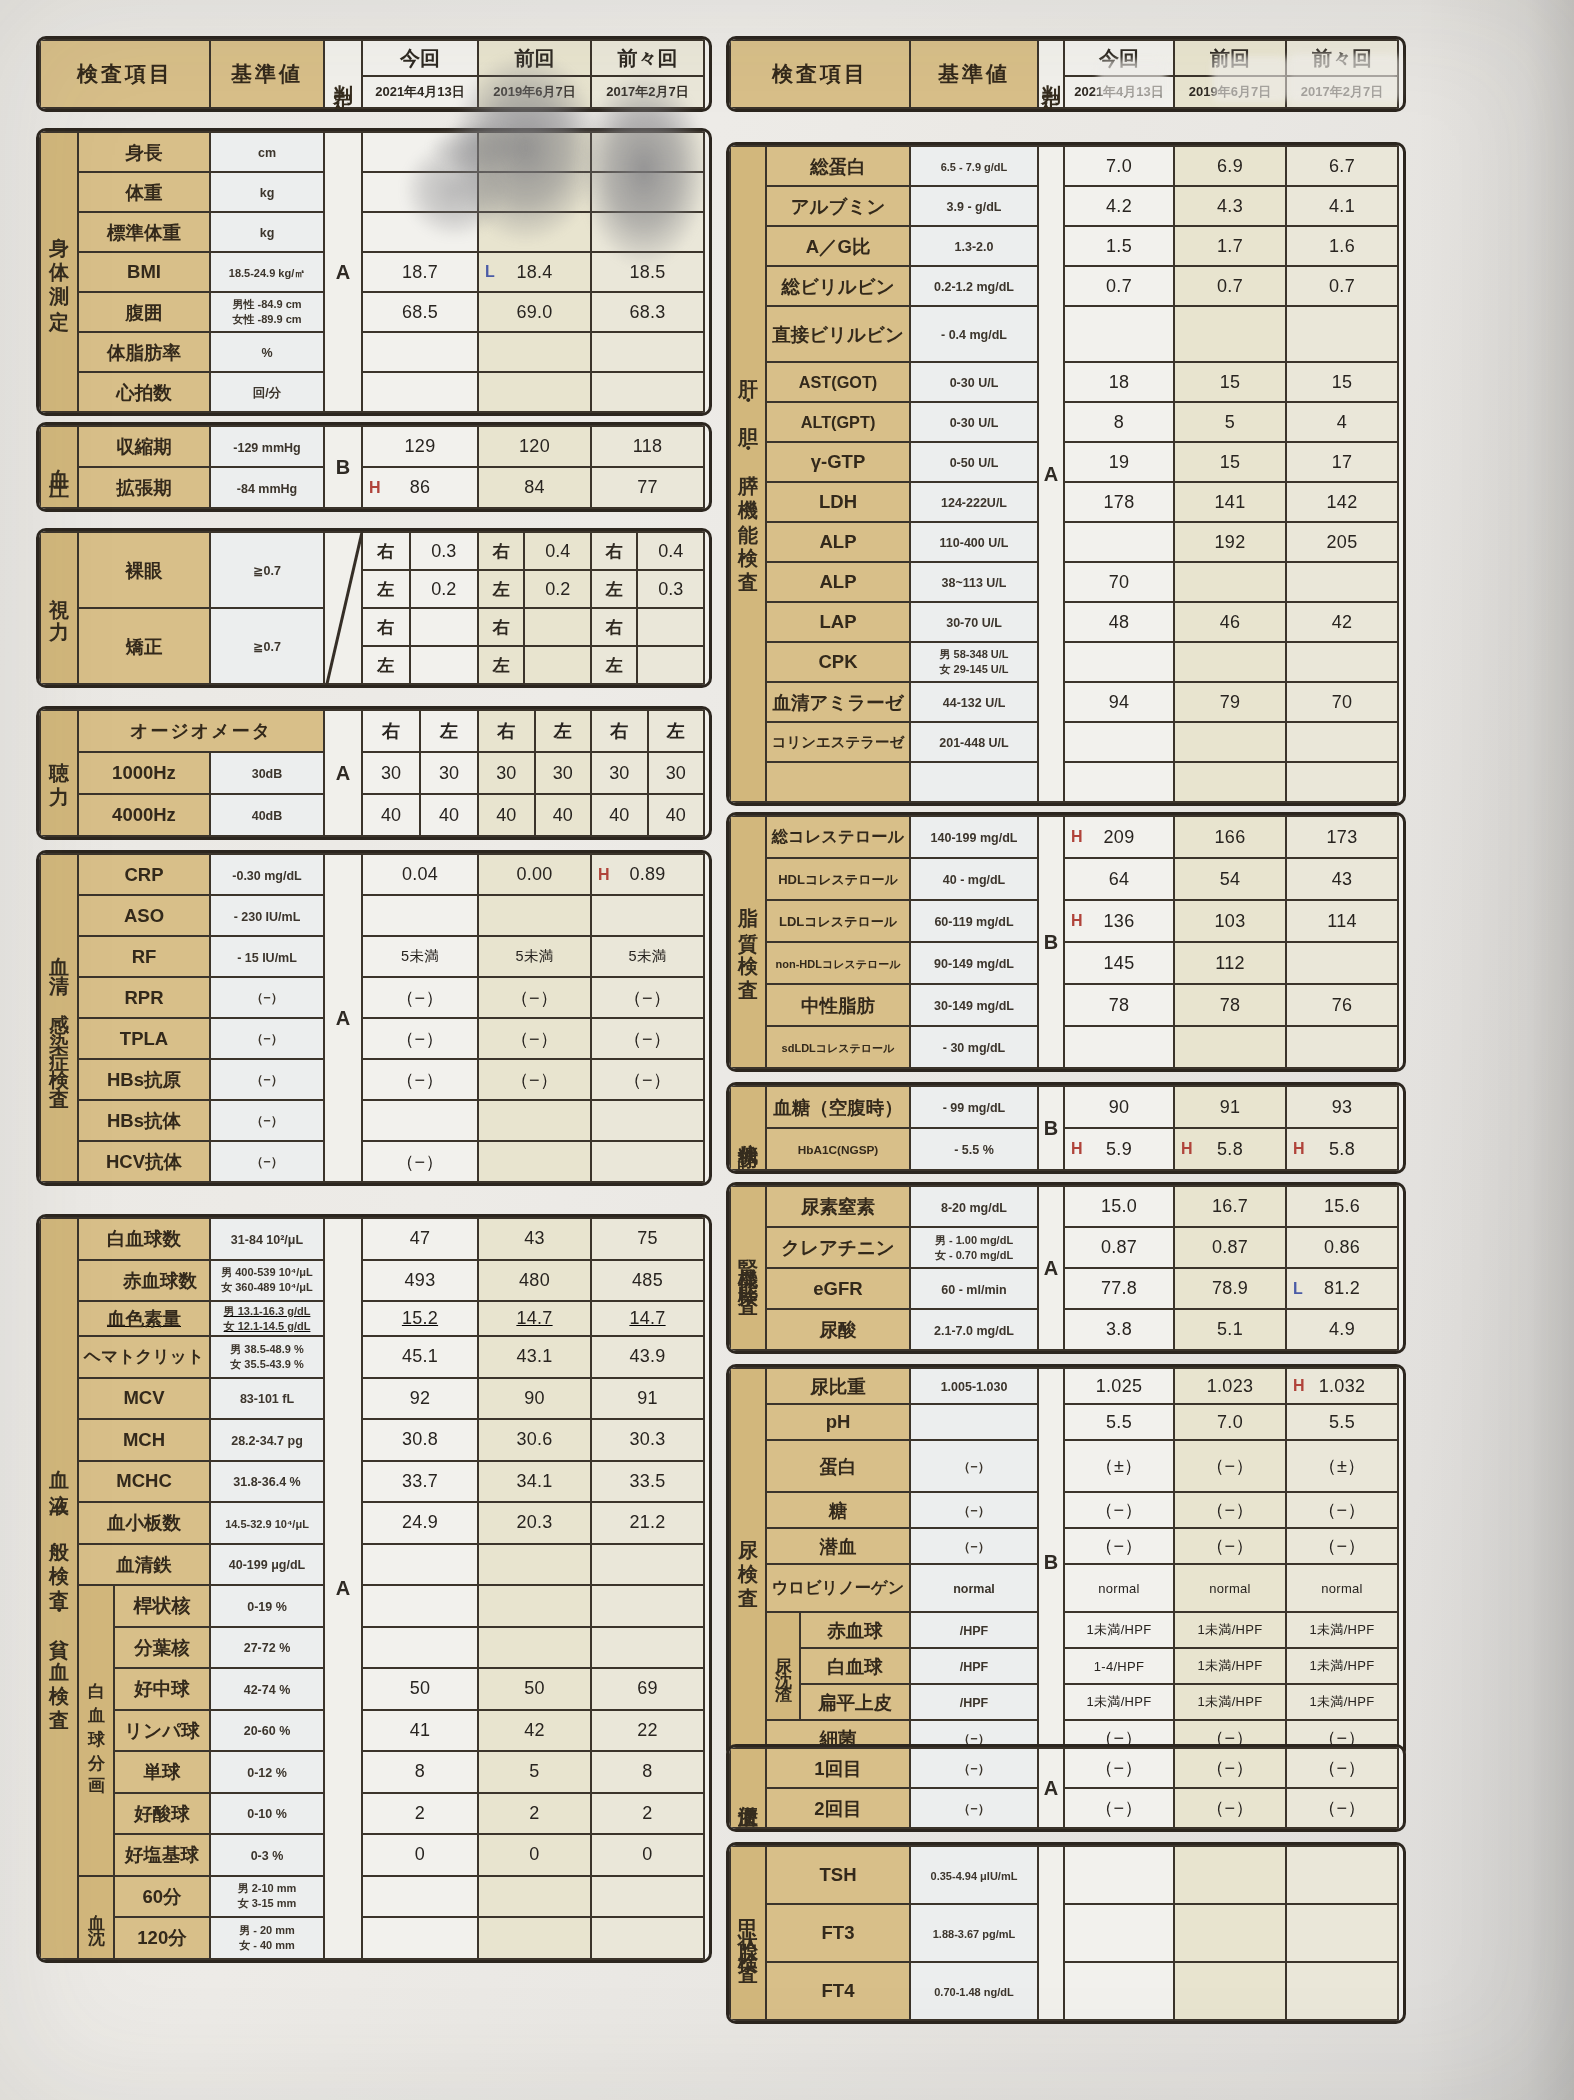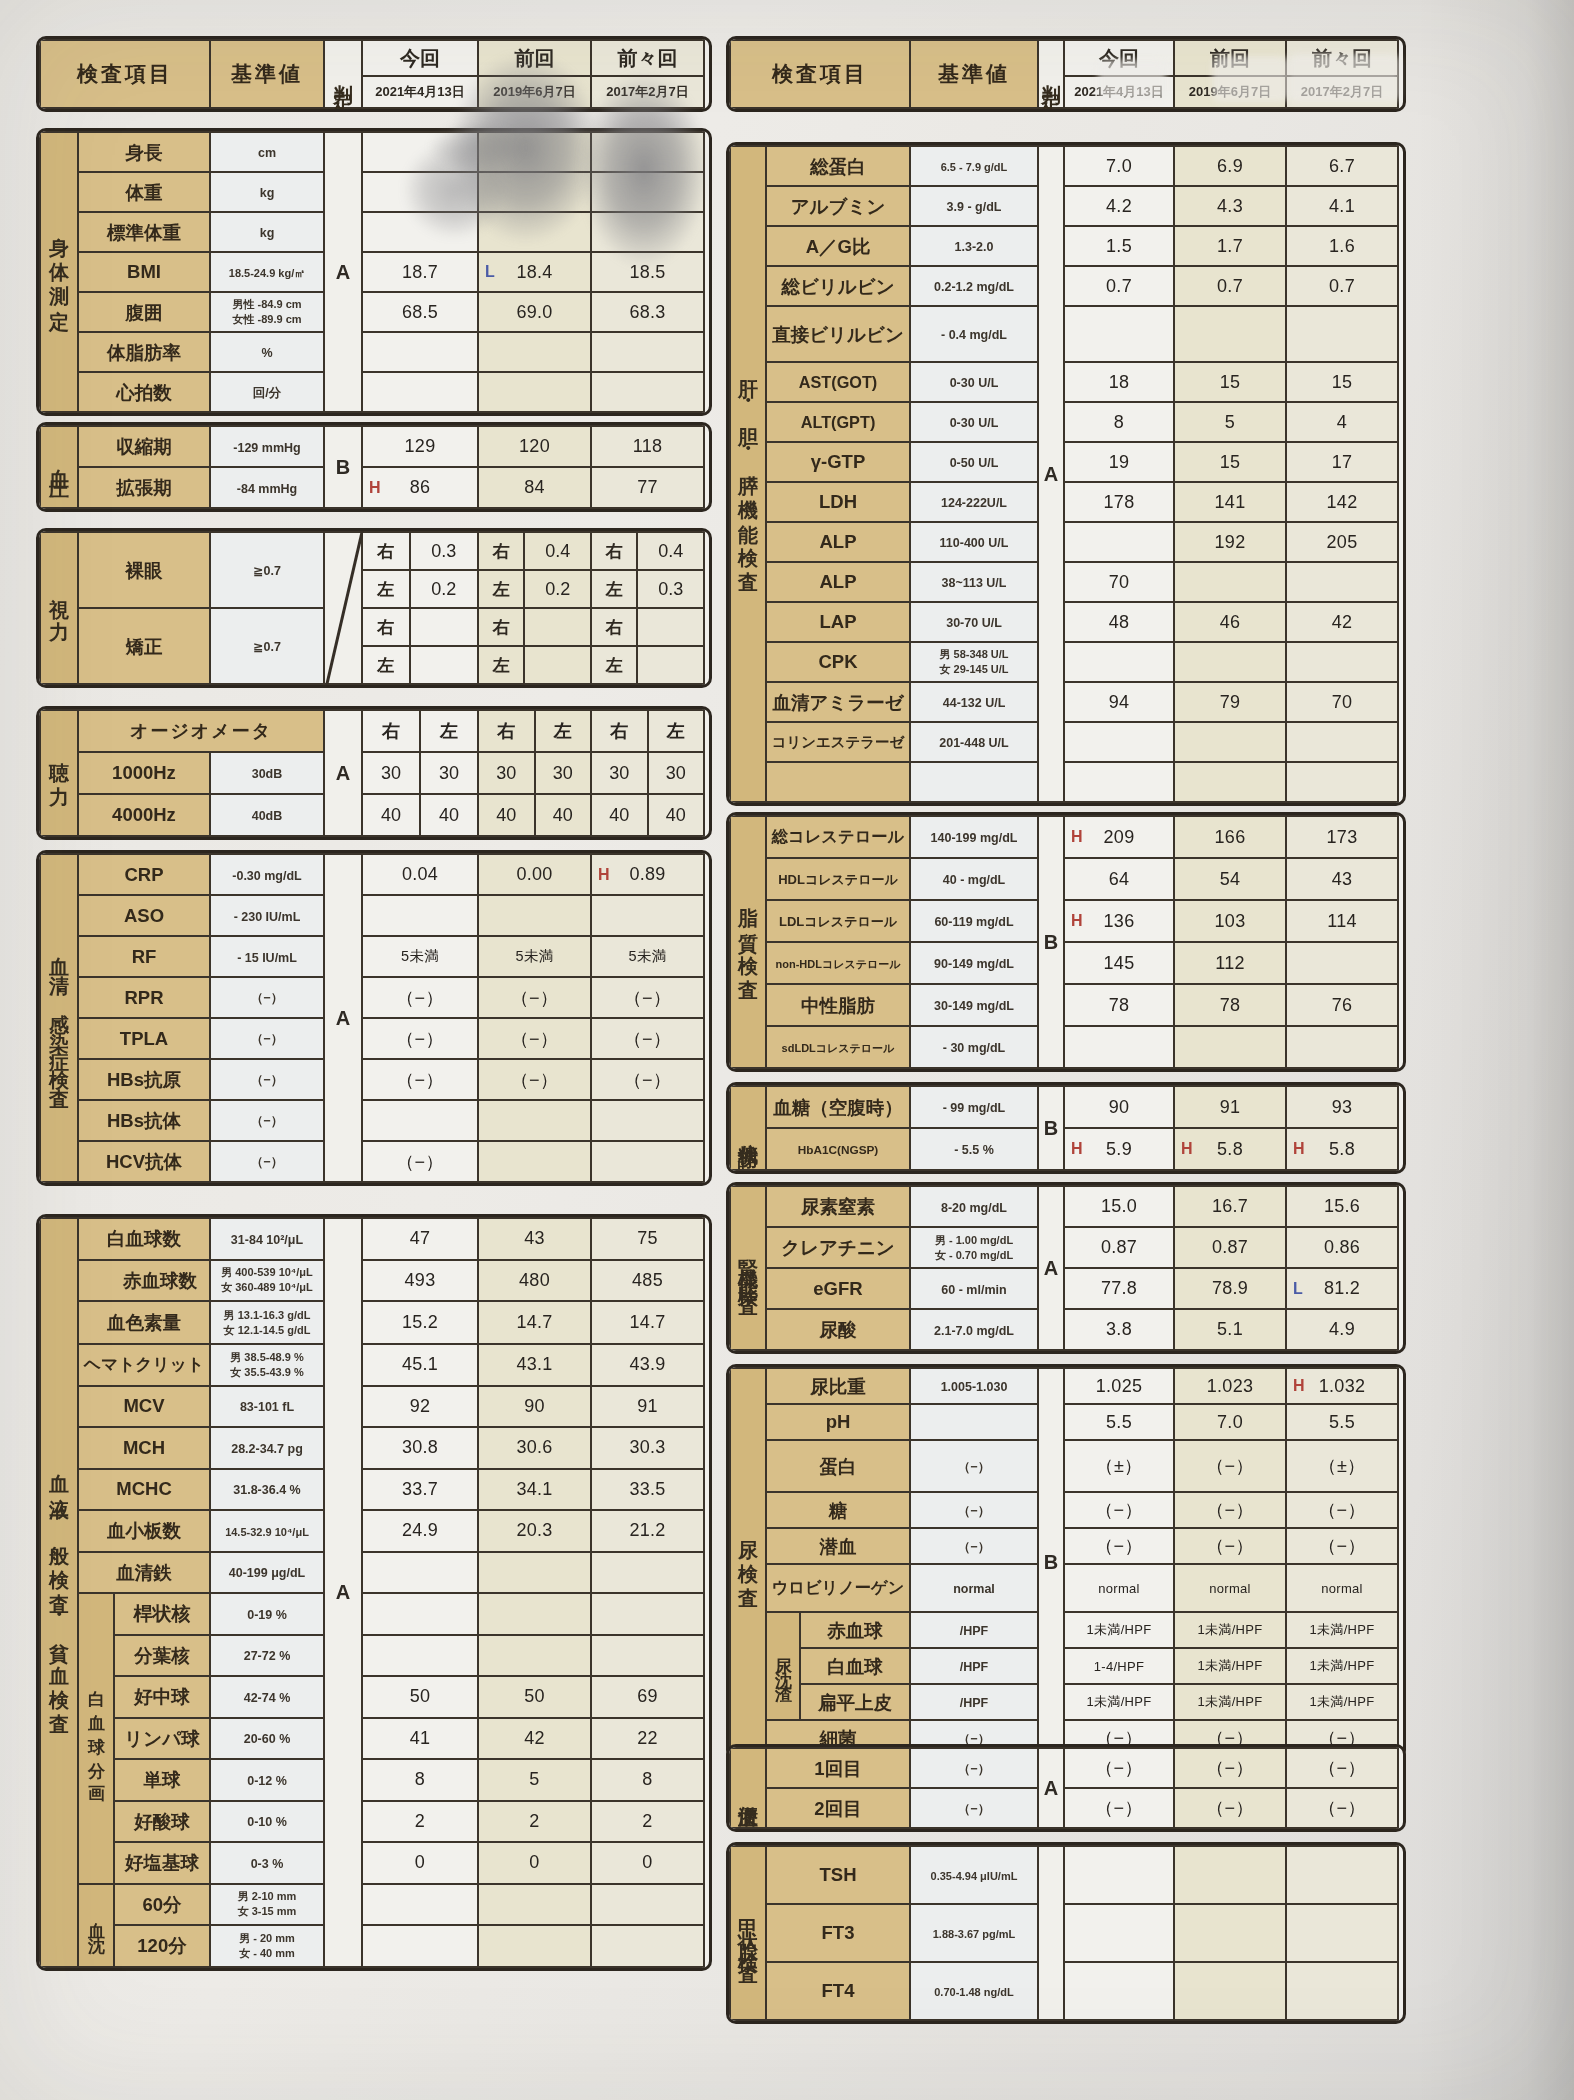--- a/index.html
+++ b/index.html
@@ -597,21 +597,21 @@
               <td class="v v1">
                 <span class="num">493</span>
               </td>
               <td class="v v2">
                 <span class="num">480</span>
               </td>
               <td class="v v3">
                 <span class="num">485</span>
               </td>
             </tr>
-            <tr style="height: 43px;">
+            <tr style="height: 35px; text-decoration: underline;">
               <td class="lab" colspan="2"><span style="font-size: 18.5px;">血色素量</span></td>
               <td class="ref two">
                 <div>男 13.1-16.3 g/dL</div>
                 <div>女 12.1-14.5 g/dL</div>
               </td>
               <td class="v v1">
                 <span class="num">15.2</span>
               </td>
               <td class="v v2">
                 <span class="num">14.7</span>

